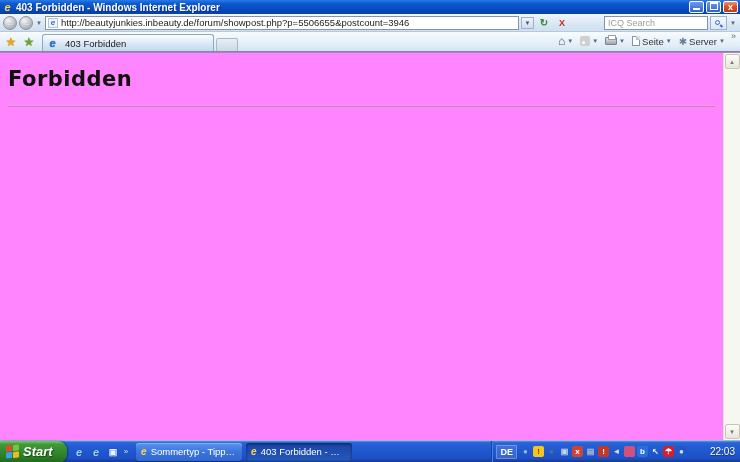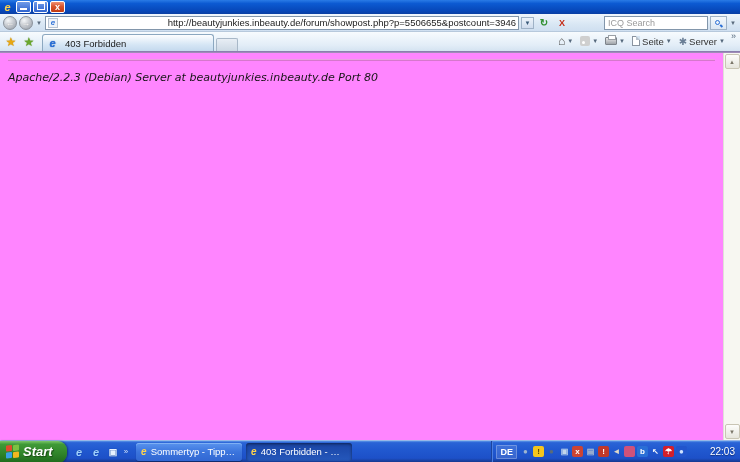--- a/index.html
+++ b/index.html
@@ -33,21 +33,21 @@
   .navcircle { width:14px; height:14px; border-radius:50%;
     background:radial-gradient(circle at 35% 30%,#f4f6f8,#b9bec5 60%,#8f969e);
     border:1px solid #8b929b; color:#fff; font-size:9px; line-height:12px; text-align:center;
     font-weight:bold; text-shadow:0 0 1px #777; }
   .tiny-dd { font-size:6px; color:#5a6b7d; padding:0 1px; }
   .addressbar { flex:1; height:14px; background:#fff; border:1px solid #8296ab;
     display:flex; align-items:center; padding:0 2px; gap:3px; }
   .favicon { width:10px; height:10px; border:1px solid #b8c4d2; background:#eef3f9;
     color:#2a6fd6; font-size:8px; font-weight:bold; font-style:italic; line-height:8px;
     text-align:center; }
-  .url-text { font-size:9.5px; color:#222; white-space:nowrap; overflow:hidden; flex:1;text-align:right; }
+  .url-text { font-size:9.5px; color:#222; white-space:nowrap; overflow:hidden; flex:1; }
   .addr-dd { width:13px; height:12px; background:linear-gradient(180deg,#eef4fb,#cfdced);
     border:1px solid #9fb2c6; font-size:6px; color:#3a5a7a; text-align:center; line-height:11px; }
   .nav-ic { width:16px; height:14px; display:inline-flex; align-items:center; justify-content:center;
     font-size:10px; font-weight:bold; }
   .refresh-ic { color:#2f8f2f; }
   .stop-ic { color:#c42a14; font-size:9px; }
   .searchbox { width:104px; height:14px; background:#fff; border:1px solid #8296ab;
     display:flex; align-items:center; padding:0 3px;margin-left:32px; }
   .search-placeholder { color:#9a9a9a; font-size:9px; white-space:nowrap; overflow:hidden; }
   .mag-btn { width:17px; height:14px; background:linear-gradient(180deg,#f4f8fc,#dbe7f2);
@@ -145,20 +145,21 @@
   .tray-ic { width:11px; height:11px; border-radius:2px; display:inline-flex;
     align-items:center; justify-content:center; font-size:8px; font-weight:bold;
     line-height:11px; overflow:hidden; }
   .clock { color:#fff; font-size:10px; margin-left:20px; text-shadow:0 1px 1px #10307a; }
 </style>
 </head>
 <body>
 
 <div class="titlebar">
   <span class="ie-logo">e</span>
+  <span class="title-text">403 Forbidden - Windows Internet Explorer</span>
   <span class="winbtns">
     <span class="wbtn min"></span>
     <span class="wbtn restore"></span>
     <span class="wbtn close">x</span>
   </span>
 </div>
 
 <div class="navbar">
   <span class="navcircle">←</span>
   <span class="navcircle">→</span>
@@ -209,22 +210,22 @@
       <span class="gear-ic">✱</span>
       <span>Server</span>
       <span class="dd">▼</span>
     </span>
     <span class="chev">»</span>
   </span>
 </div>
 
 <div class="content-wrap">
   <div class="content" style="background: rgb(255, 133, 255);">
+    <div class="page-heading">Forbidden</div>
     <hr class="page-hr">
-    <div class="server-line">Apache/2.2.3 (Debian) Server at beautyjunkies.inbeauty.de Port 80</div>
   </div>
   <div class="scrollbar">
     <span class="sb-btn">▲</span>
     <span class="sb-btn">▼</span>
   </div>
 </div>
 
 <div class="taskbar">
   <span class="startbtn">
     <span class="startflag">

